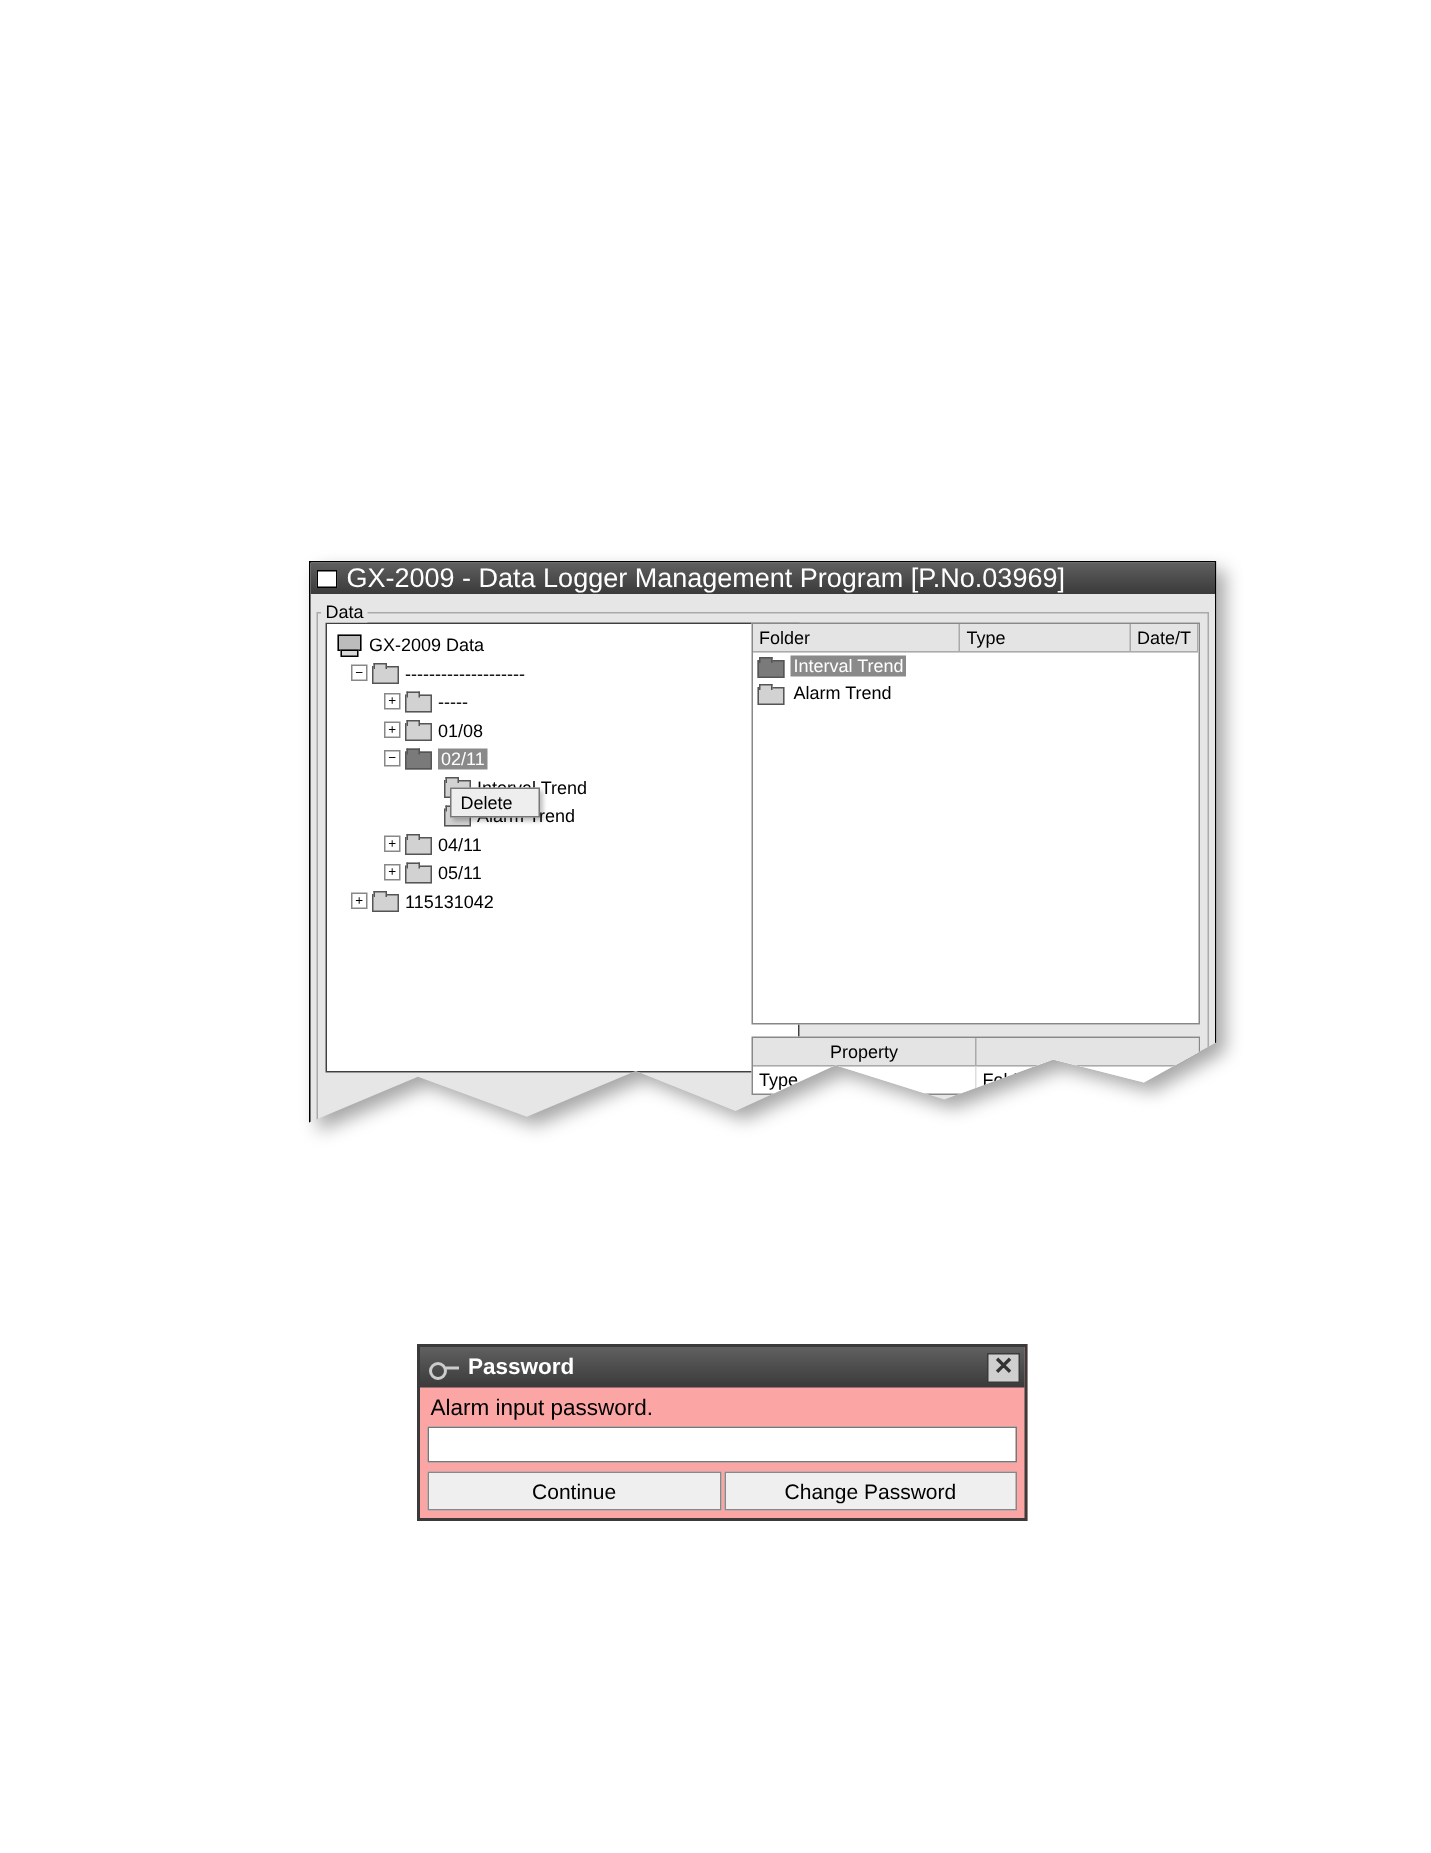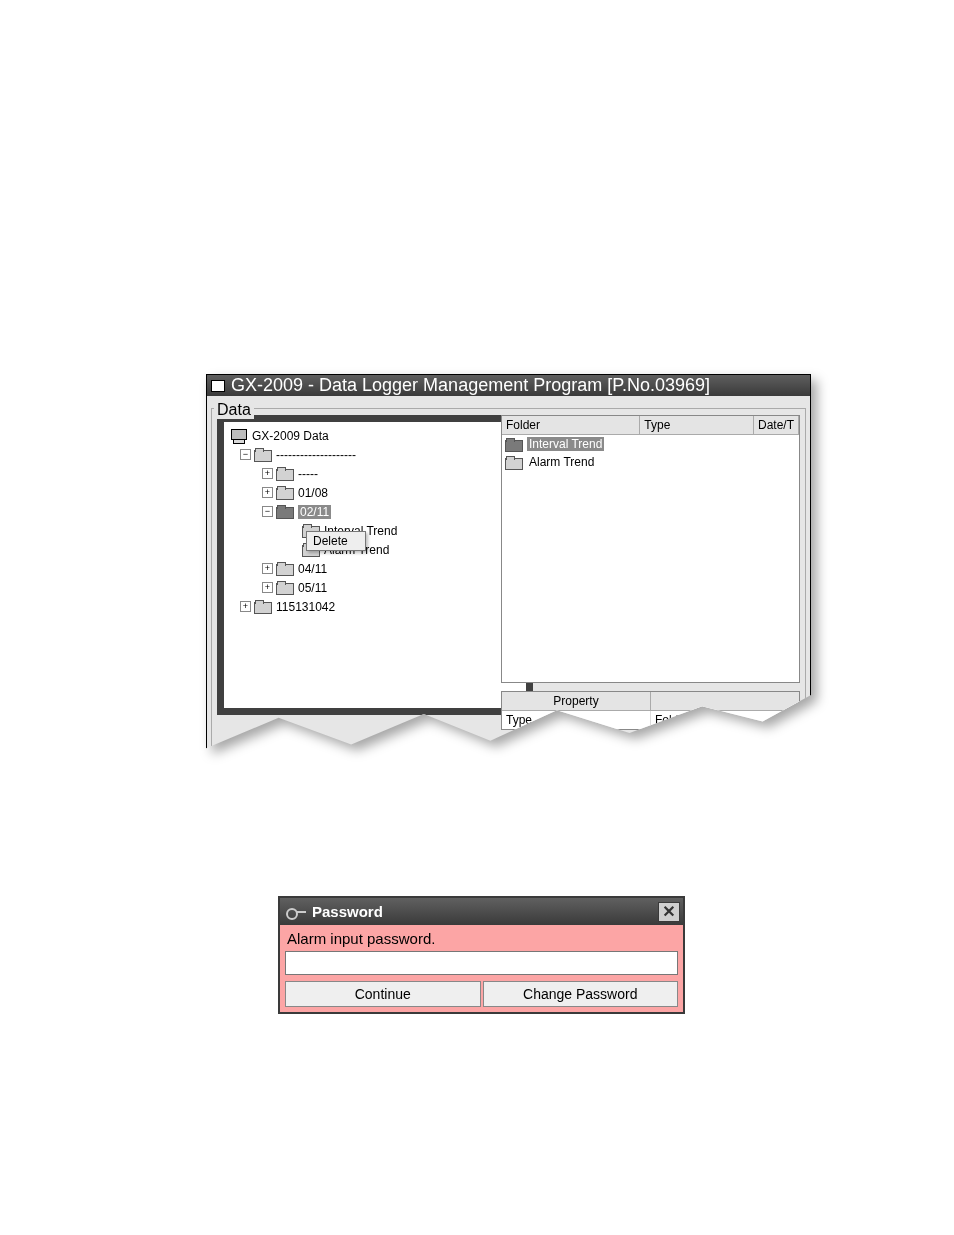--- a/index.html
+++ b/index.html
@@ -43,41 +43,41 @@
     width: 14px; height: 12px;
     background: #fff;
     border: 1px solid #000;
     margin-right: 6px;
     position: relative;
   }
   .fieldset-label {
     position: absolute;
     left: 7px;
     top: 26px;
-    font-size: 16px;
+    font-size: 12px;
     background: #e6e6e6;
     padding: 0 3px;
     z-index: 2;
   }
   .fieldset-box {
     position: absolute;
     left: 4px; right: 4px;
     top: 33px;
     bottom: 0;
     border: 1px solid #aaa;
   }
 
   
   .tree-panel {
     position: absolute;
     left: 5px; top: 6px;
     width: 316px;
     height: 300px;
     background: #fff;
-    border: 7px solid #404040;
+    border: 1px solid #404040;
     font-size: 12px;
     overflow: hidden;
   }
   .tree { padding: 4px 4px; }
   .tree-row {
     display: flex;
     align-items: center;
     height: 19px;
     position: relative;
   }

